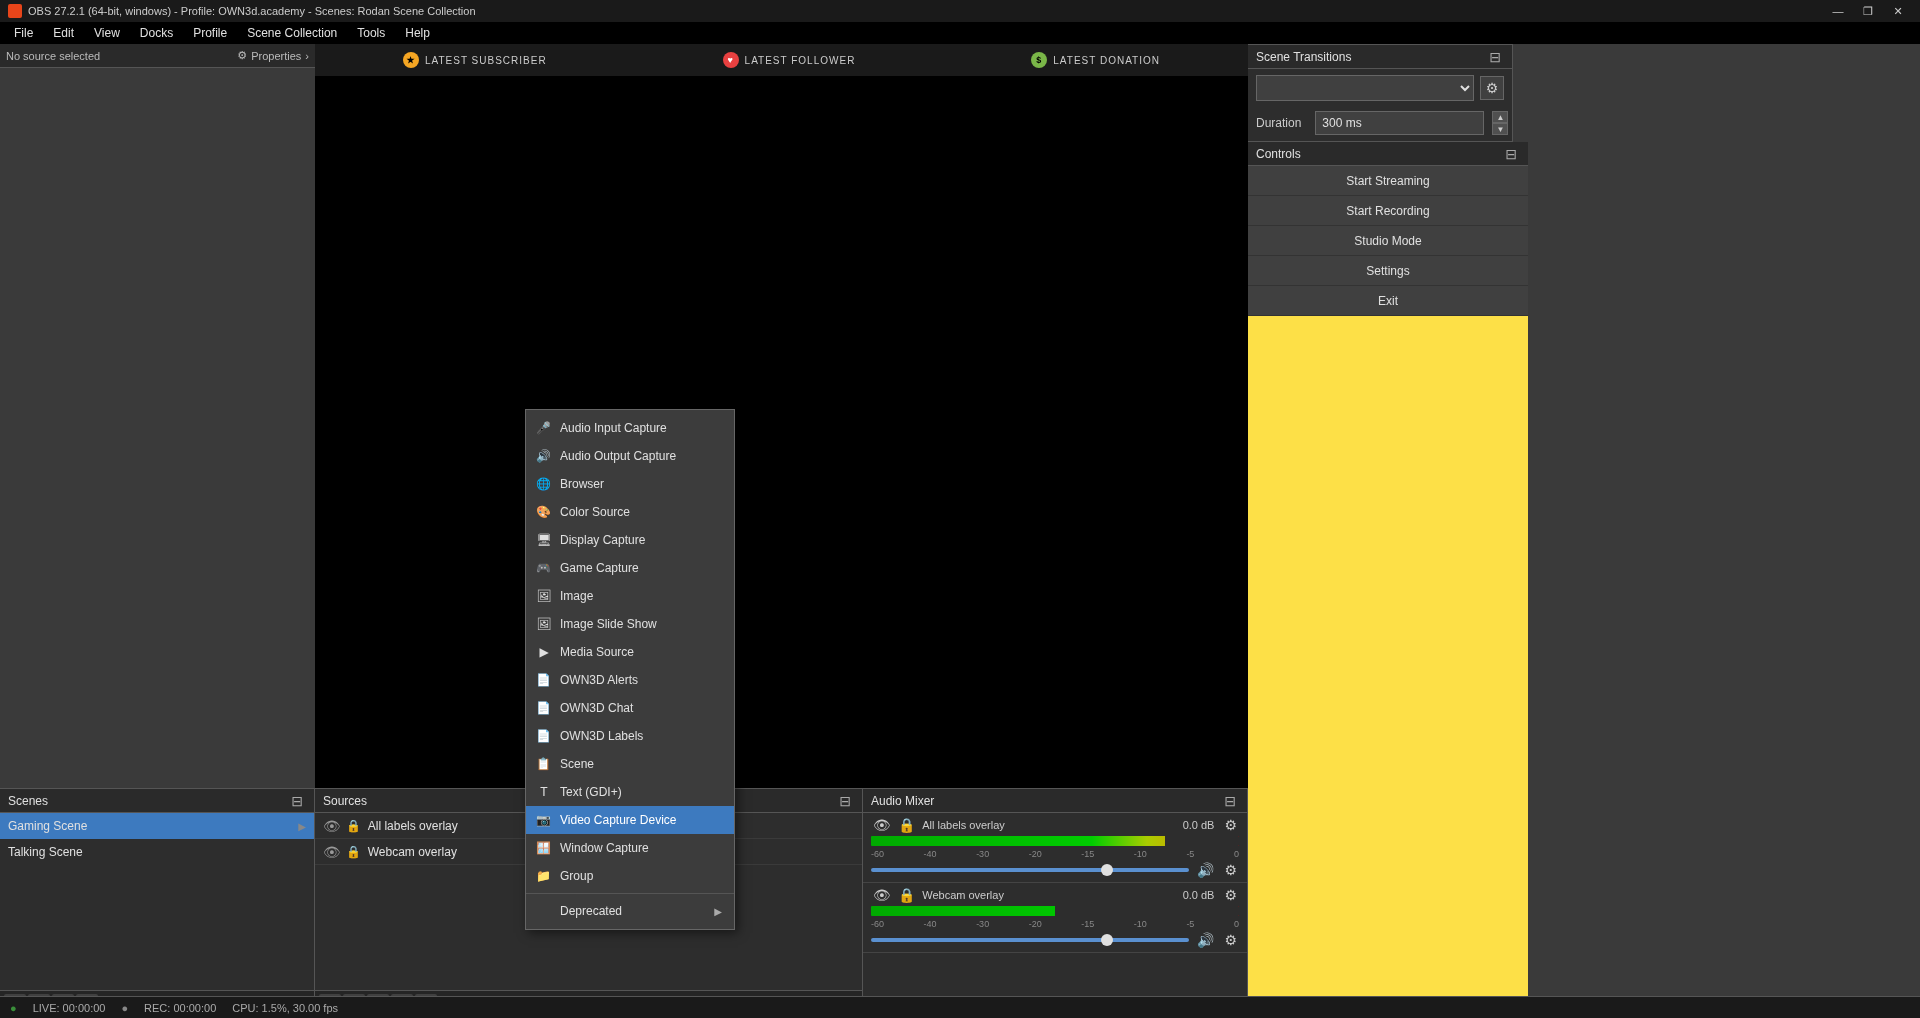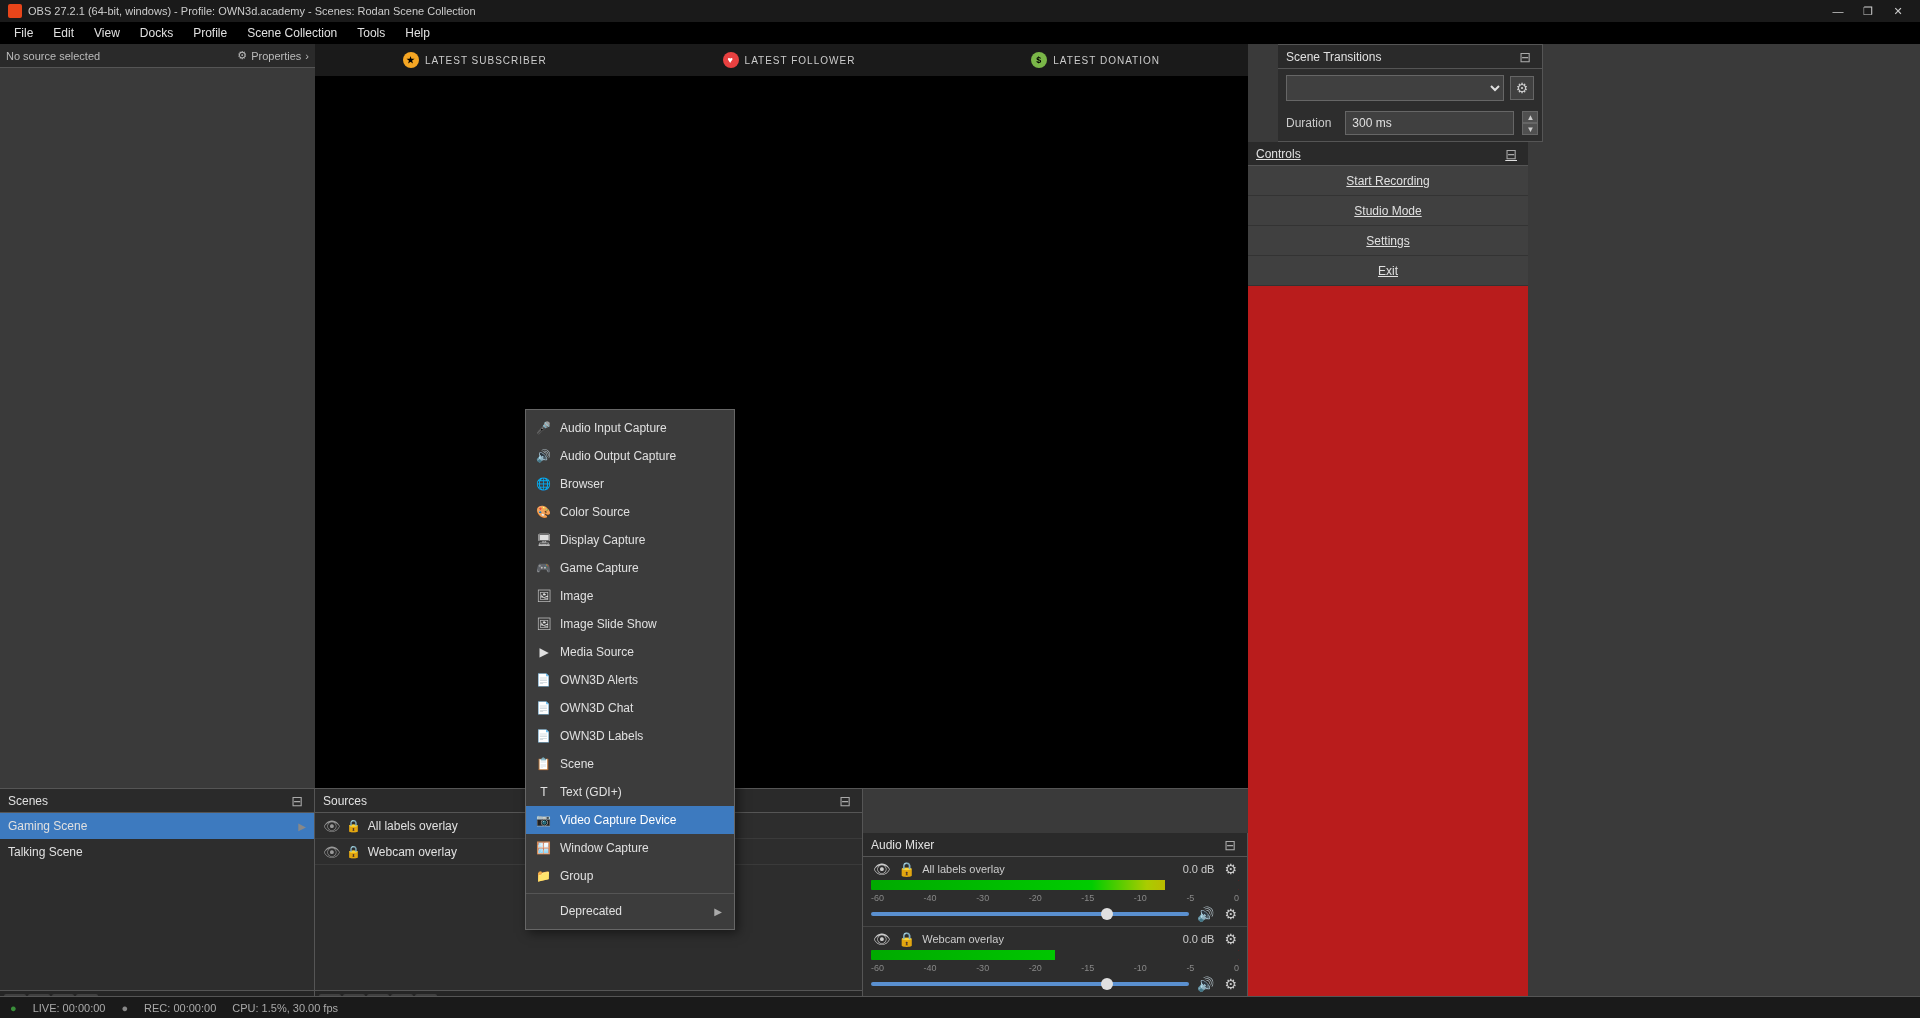--- a/index.html
+++ b/index.html
@@ -287,21 +287,20 @@
     }
 
     
     #audio-mixer-panel {
       width: 385px;
       border-right: 1px solid #555;
       display: flex;
       flex-direction: column;
       flex-shrink: 0;
       background: #2d2d2d;
-      margin-top: 44px;
     }
     .mixer-track {
       padding: 4px 8px;
       border-bottom: 1px solid #444;
     }
     .mixer-track-header {
       display: flex;
       align-items: center;
       gap: 4px;
       margin-bottom: 3px;
@@ -780,45 +779,46 @@
       </div>
     </div>
         </div>
     </div>
 
   </div>
 
   <div id="right-side" style="position:absolute;top:0;right:0;width:280px;height:100%;display:flex;flex-direction:column;background:#3a3a3a;">
 
 
-    <div id="scene-transitions-panel" style="border-top:1px solid #555;border-bottom:1px solid #555;background:#2d2d2d;flex-shrink:0;margin-left:30px;">
+    <div id="scene-transitions-panel" style="border-top:1px solid #555;border-bottom:1px solid #555;background:#2d2d2d;flex-shrink:0;">
       <div class="panel-header">
         <span>Scene Transitions</span>
         <span class="panel-header-icon-btn">⊟</span>
       </div>
       <div class="transition-row">
         <select class="transition-select" id="transition-select-el"><option value="Fade">Fade</option><option value="Cut">Cut</option><option value="Luma Wipe">Luma Wipe</option><option value="Stinger">Stinger</option><option value="Slide">Slide</option><option value="Swipe">Swipe</option></select>
         <button class="transition-gear-btn">⚙</button>
       </div>
       <div class="transition-row" style="padding-top:4px;">
         <span class="duration-label">Duration</span>
         <input class="duration-input" id="duration-input-el" style="flex: 1 1 0%; margin-left: 8px;" value="300 ms">
         <div class="spin-btns" style="margin-left:2px;">
           <button class="spin-btn">▲</button>
           <button class="spin-btn">▼</button>
         </div>
       </div>
     </div>
 
-    <div id="controls-panel" style="background:#b91c1c;flex-shrink:0;text-decoration:underline;">
+    <div id="controls-panel" style="background:#fde047;flex-shrink:0;">
       <div class="panel-header">
         <span>Controls</span>
         <span class="panel-header-icon-btn">⊟</span>
       </div>
       <div id="controls-buttons-container">
+          <button class="control-btn">Start Streaming</button>
           <button class="control-btn">Start Recording</button>
           <button class="control-btn">Studio Mode</button>
           <button class="control-btn">Settings</button>
           <button class="control-btn">Exit</button>
         </div>
     </div>
 
   </div>
 
 </div>

